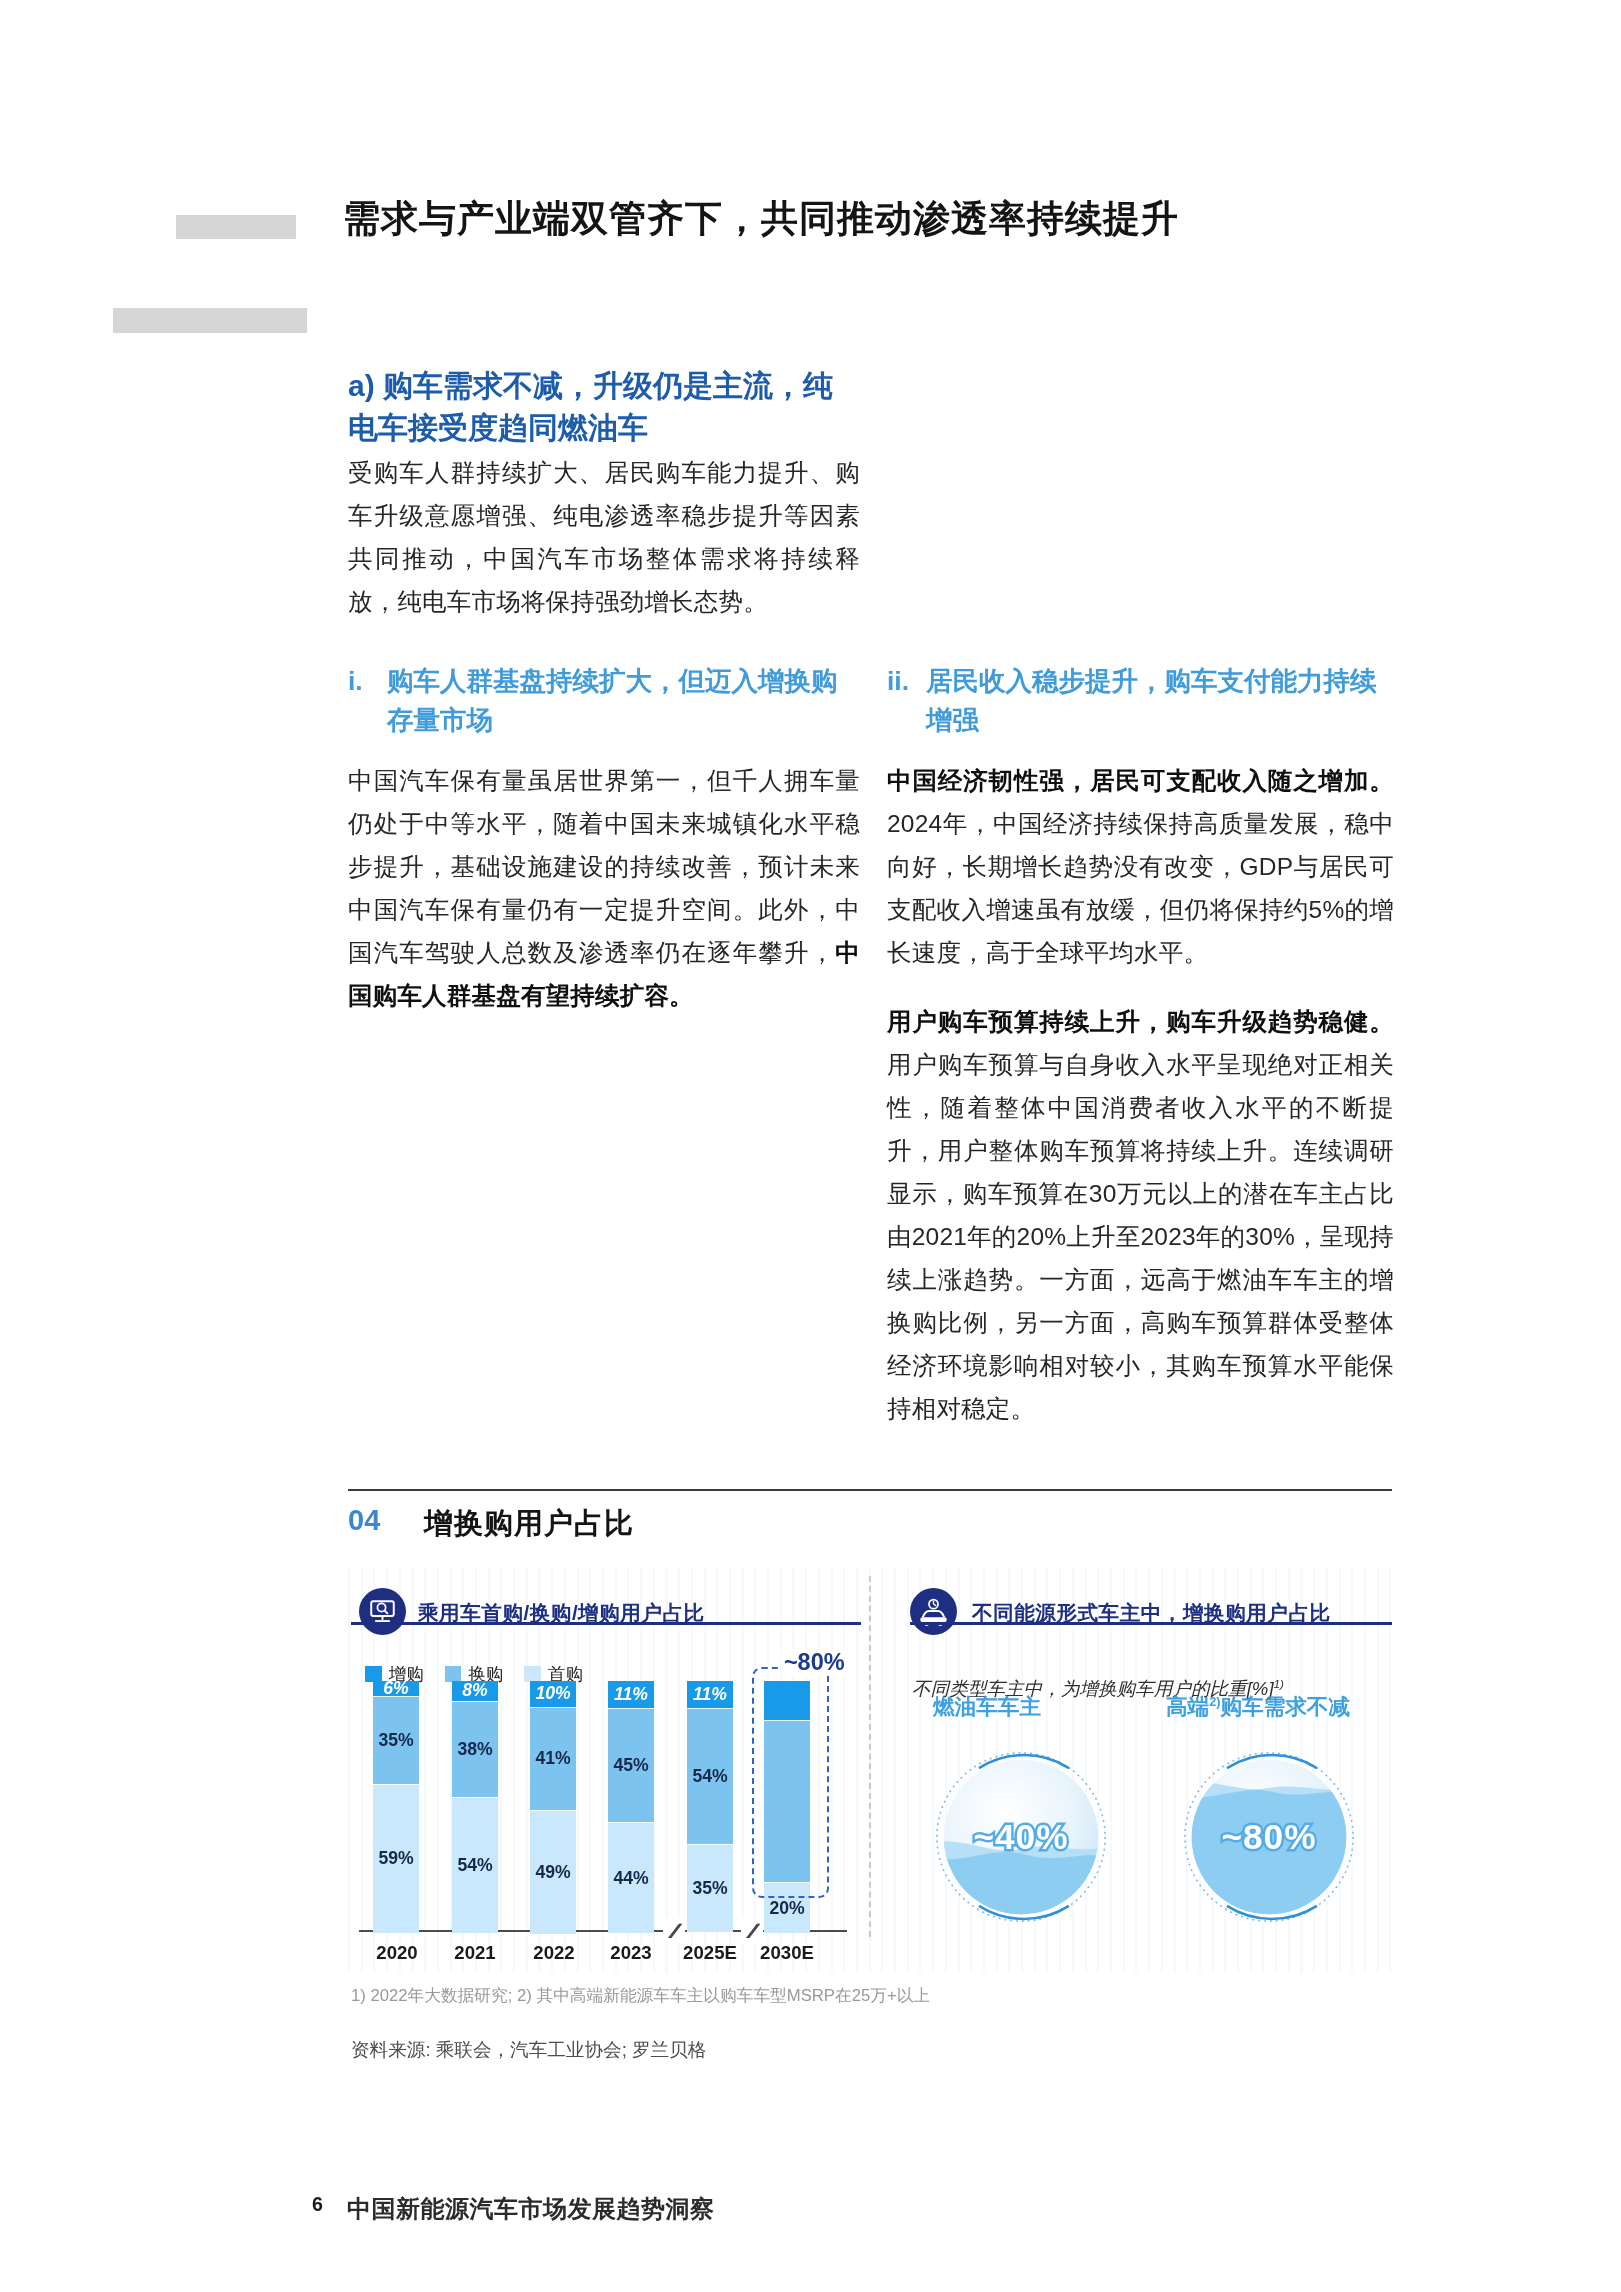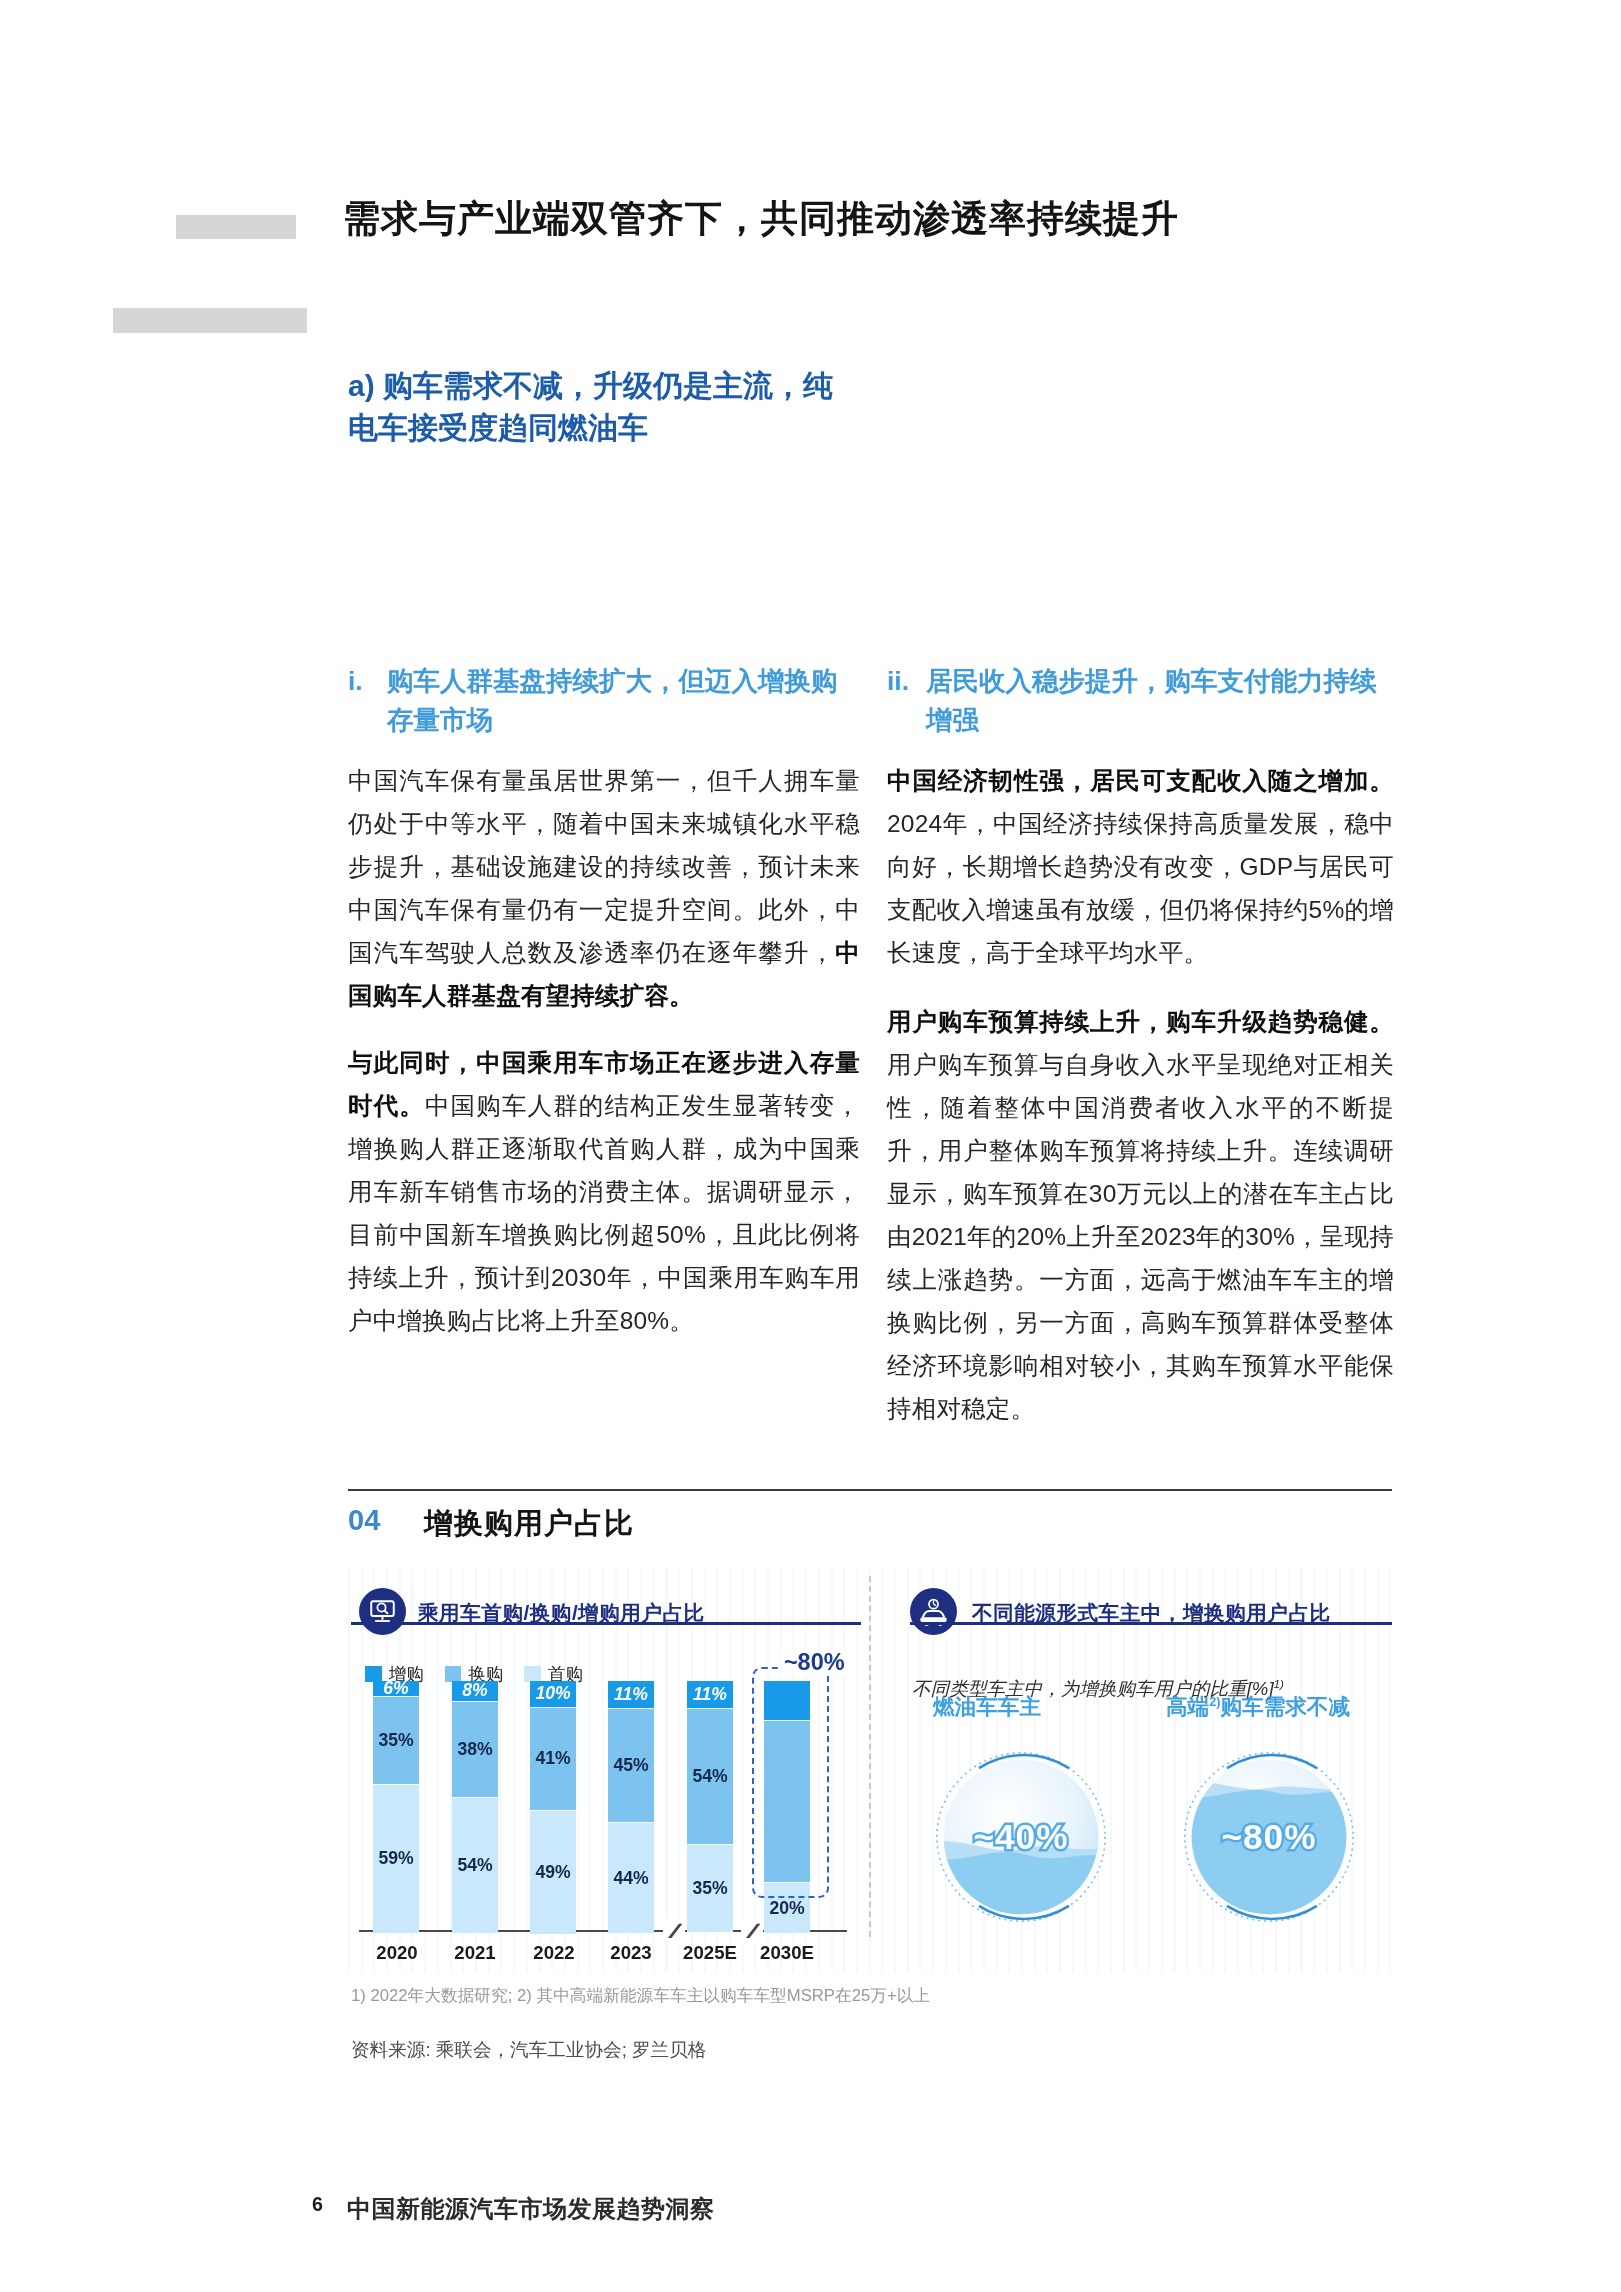--- a/index.html
+++ b/index.html
@@ -75,26 +75,26 @@
 
 <div class="page">
 
   <div class="deco deco1"></div>
   <div class="deco deco2"></div>
 
   <h1 class="doc-title">需求与产业端双管齐下，共同推动渗透率持续提升</h1>
 
   <div class="col col-left">
     <h2 class="head-a">a) 购车需求不减，升级仍是主流，纯电车接受度趋同燃油车</h2>
+    <p class="body p-l1">受购车人群持续扩大、居民购车能力提升、购车升级意愿增强、纯电渗透率稳步提升等因素共同推动，中国汽车市场整体需求将持续释放，纯电车市场将保持强劲增长态势。</p>
     <div class="subhead">
       <span class="marker">i.</span>
       <span>购车人群基盘持续扩大，但迈入增换购存量市场</span>
     </div>
     <p class="body p-l2"><span>中国汽车保有量虽居世界第一，但千人拥车量仍处于中等水平，随着中国未来城镇化水平稳步提升，基础设施建设的持续改善，预计未来中国汽车保有量仍有一定提升空间。此外，中国汽车驾驶人总数及渗透率仍在逐年攀升，</span><b>中国购车人群基盘有望持续扩容。</b></p>
-    <p class="body p-l3"><b>与此同时，中国乘用车市场正在逐步进入存量时代。</b><span>中国购车人群的结构正发生显著转变，增换购人群正逐渐取代首购人群，成为中国乘用车新车销售市场的消费主体。据调研显示，目前中国新车增换购比例超50%，且此比例将持续上升，预计到2030年，中国乘用车购车用户中增换购占比将上升至80%。</span></p>
   </div>
 
   <div class="col col-right">
     <div class="subhead">
       <span class="marker">ii.</span>
       <span>居民收入稳步提升，购车支付能力持续增强</span>
     </div>
     <p class="body p-r2"><b>中国经济韧性强，居民可支配收入随之增加。</b><span>2024年，中国经济持续保持高质量发展，稳中向好，长期增长趋势没有改变，GDP与居民可支配收入增速虽有放缓，但仍将保持约5%的增长速度，高于全球平均水平。</span></p>
     <p class="body p-r3"><b>用户购车预算持续上升，购车升级趋势稳健。</b><span>用户购车预算与自身收入水平呈现绝对正相关性，随着整体中国消费者收入水平的不断提升，用户整体购车预算将持续上升。连续调研显示，购车预算在30万元以上的潜在车主占比由2021年的20%上升至2023年的30%，呈现持续上涨趋势。一方面，远高于燃油车车主的增换购比例，另一方面，高购车预算群体受整体经济环境影响相对较小，其购车预算水平能保持相对稳定。</span></p>
   </div>

